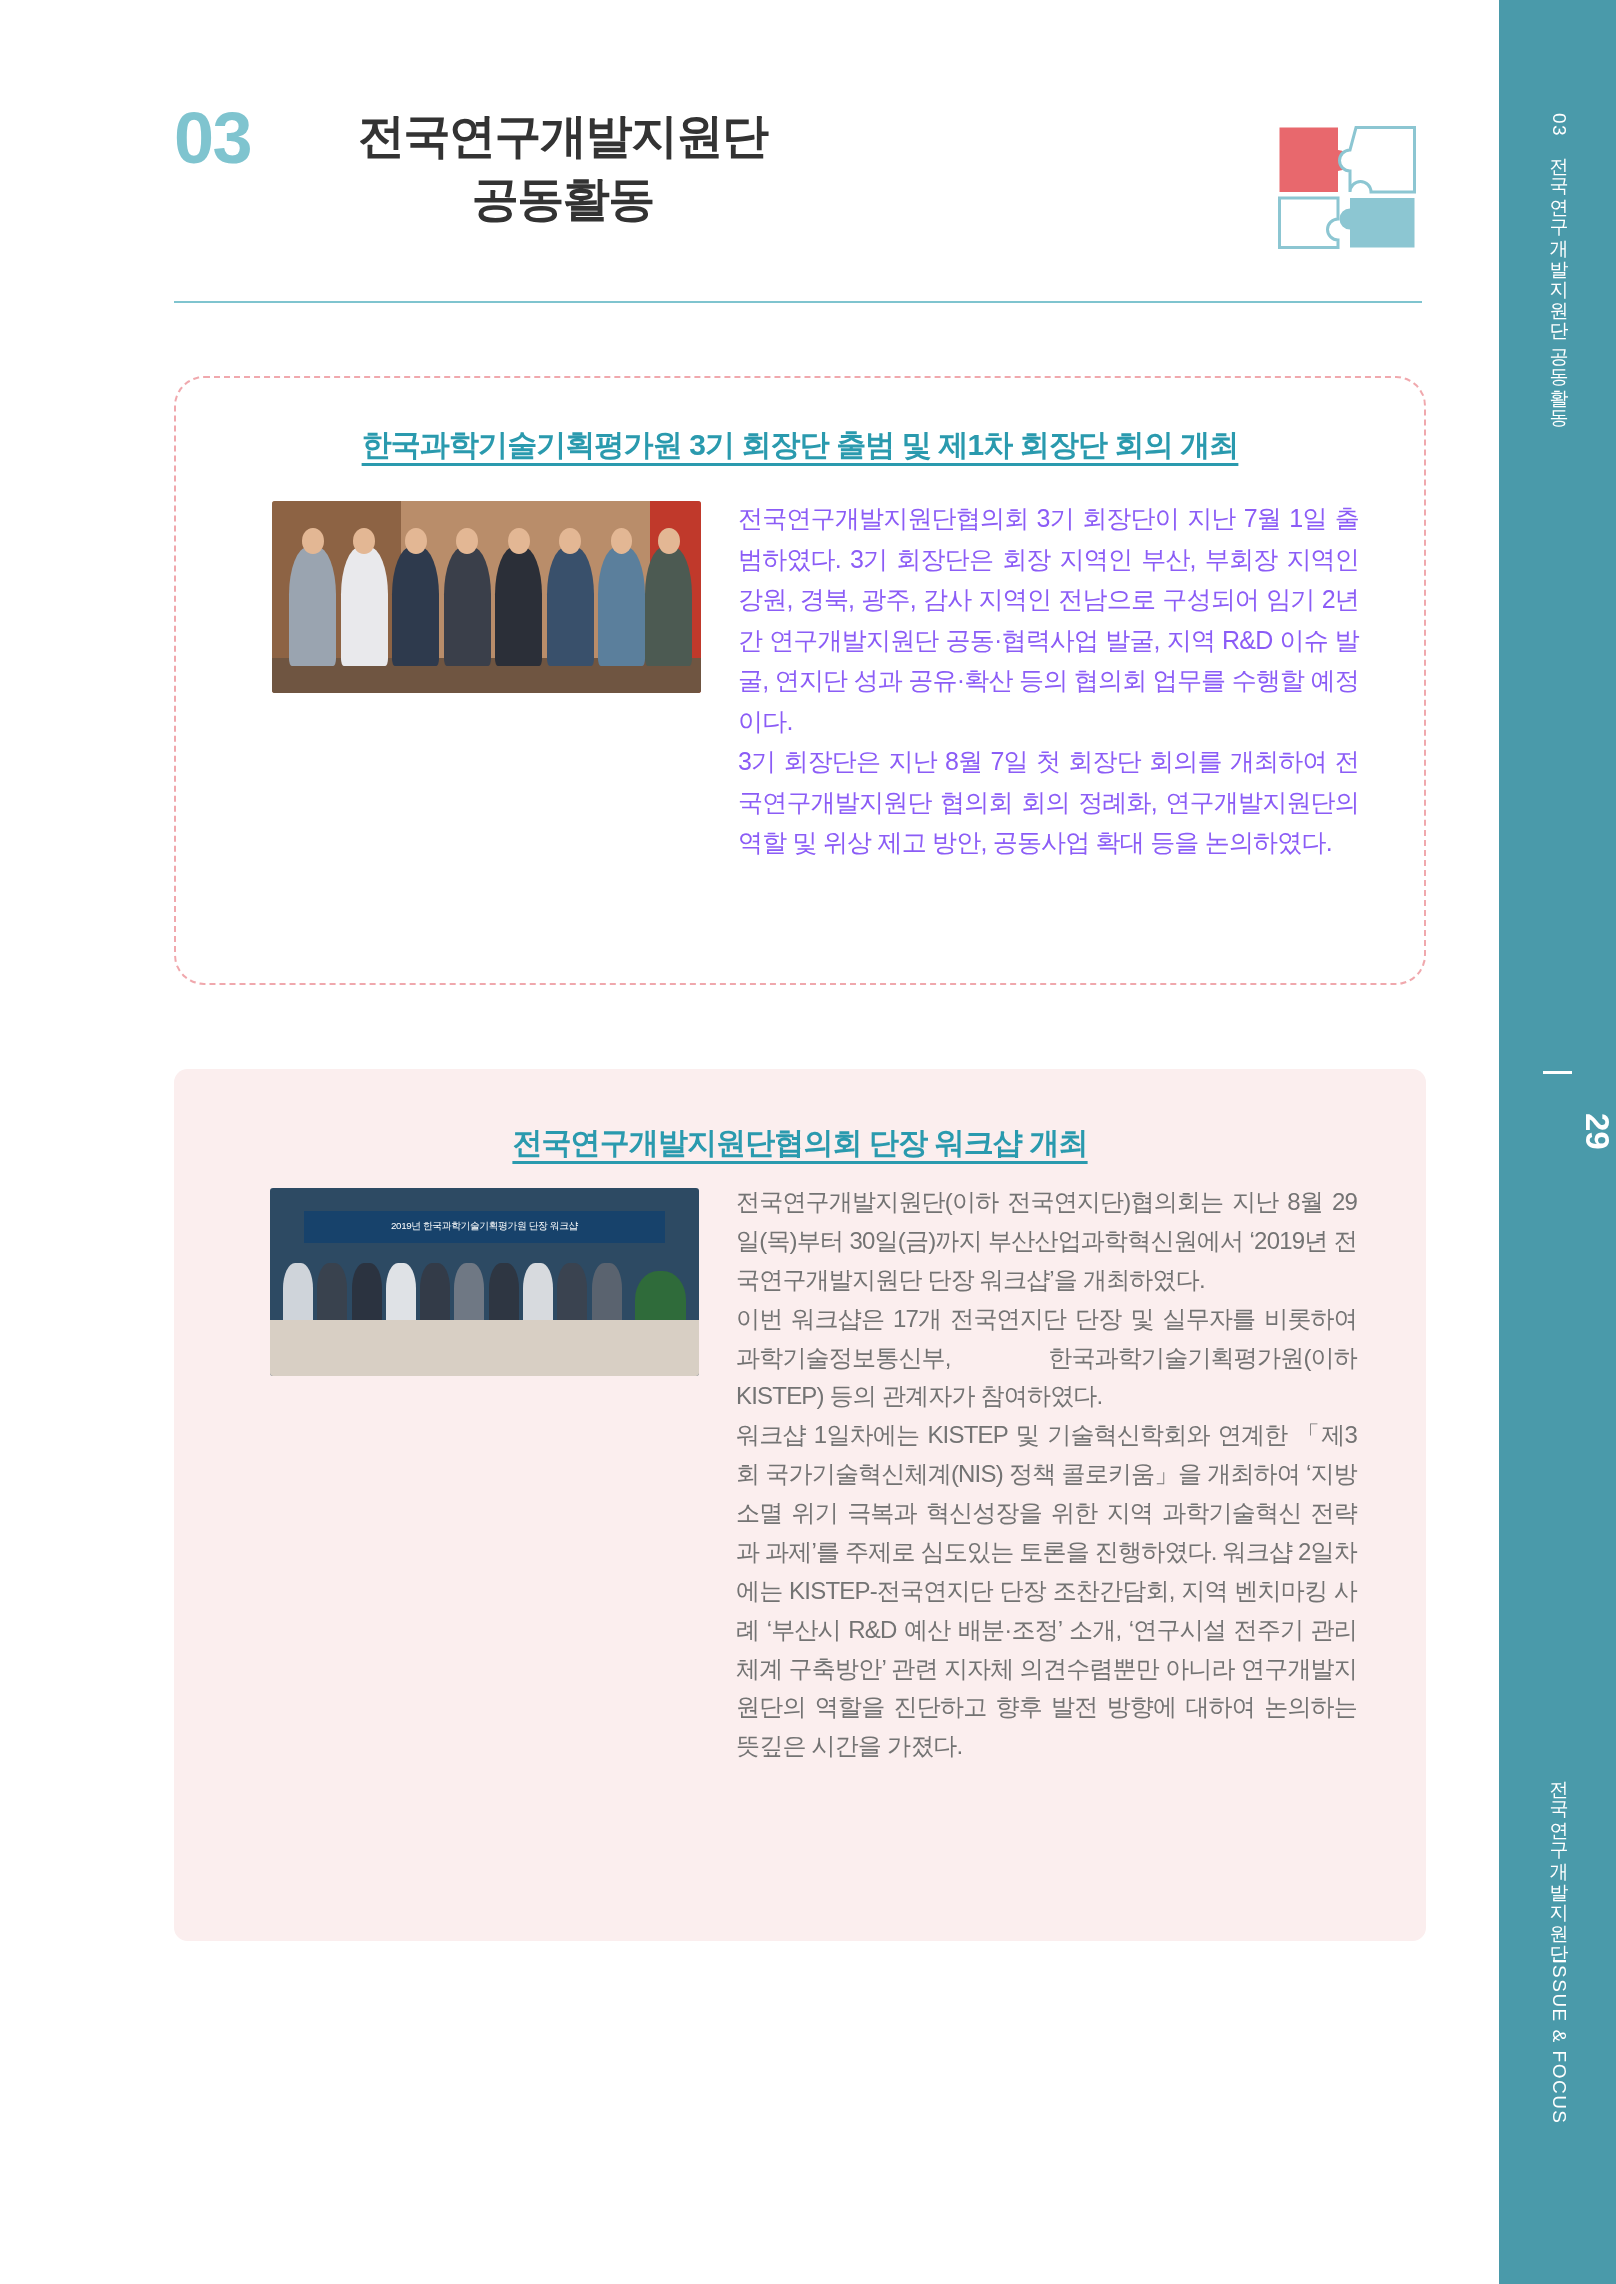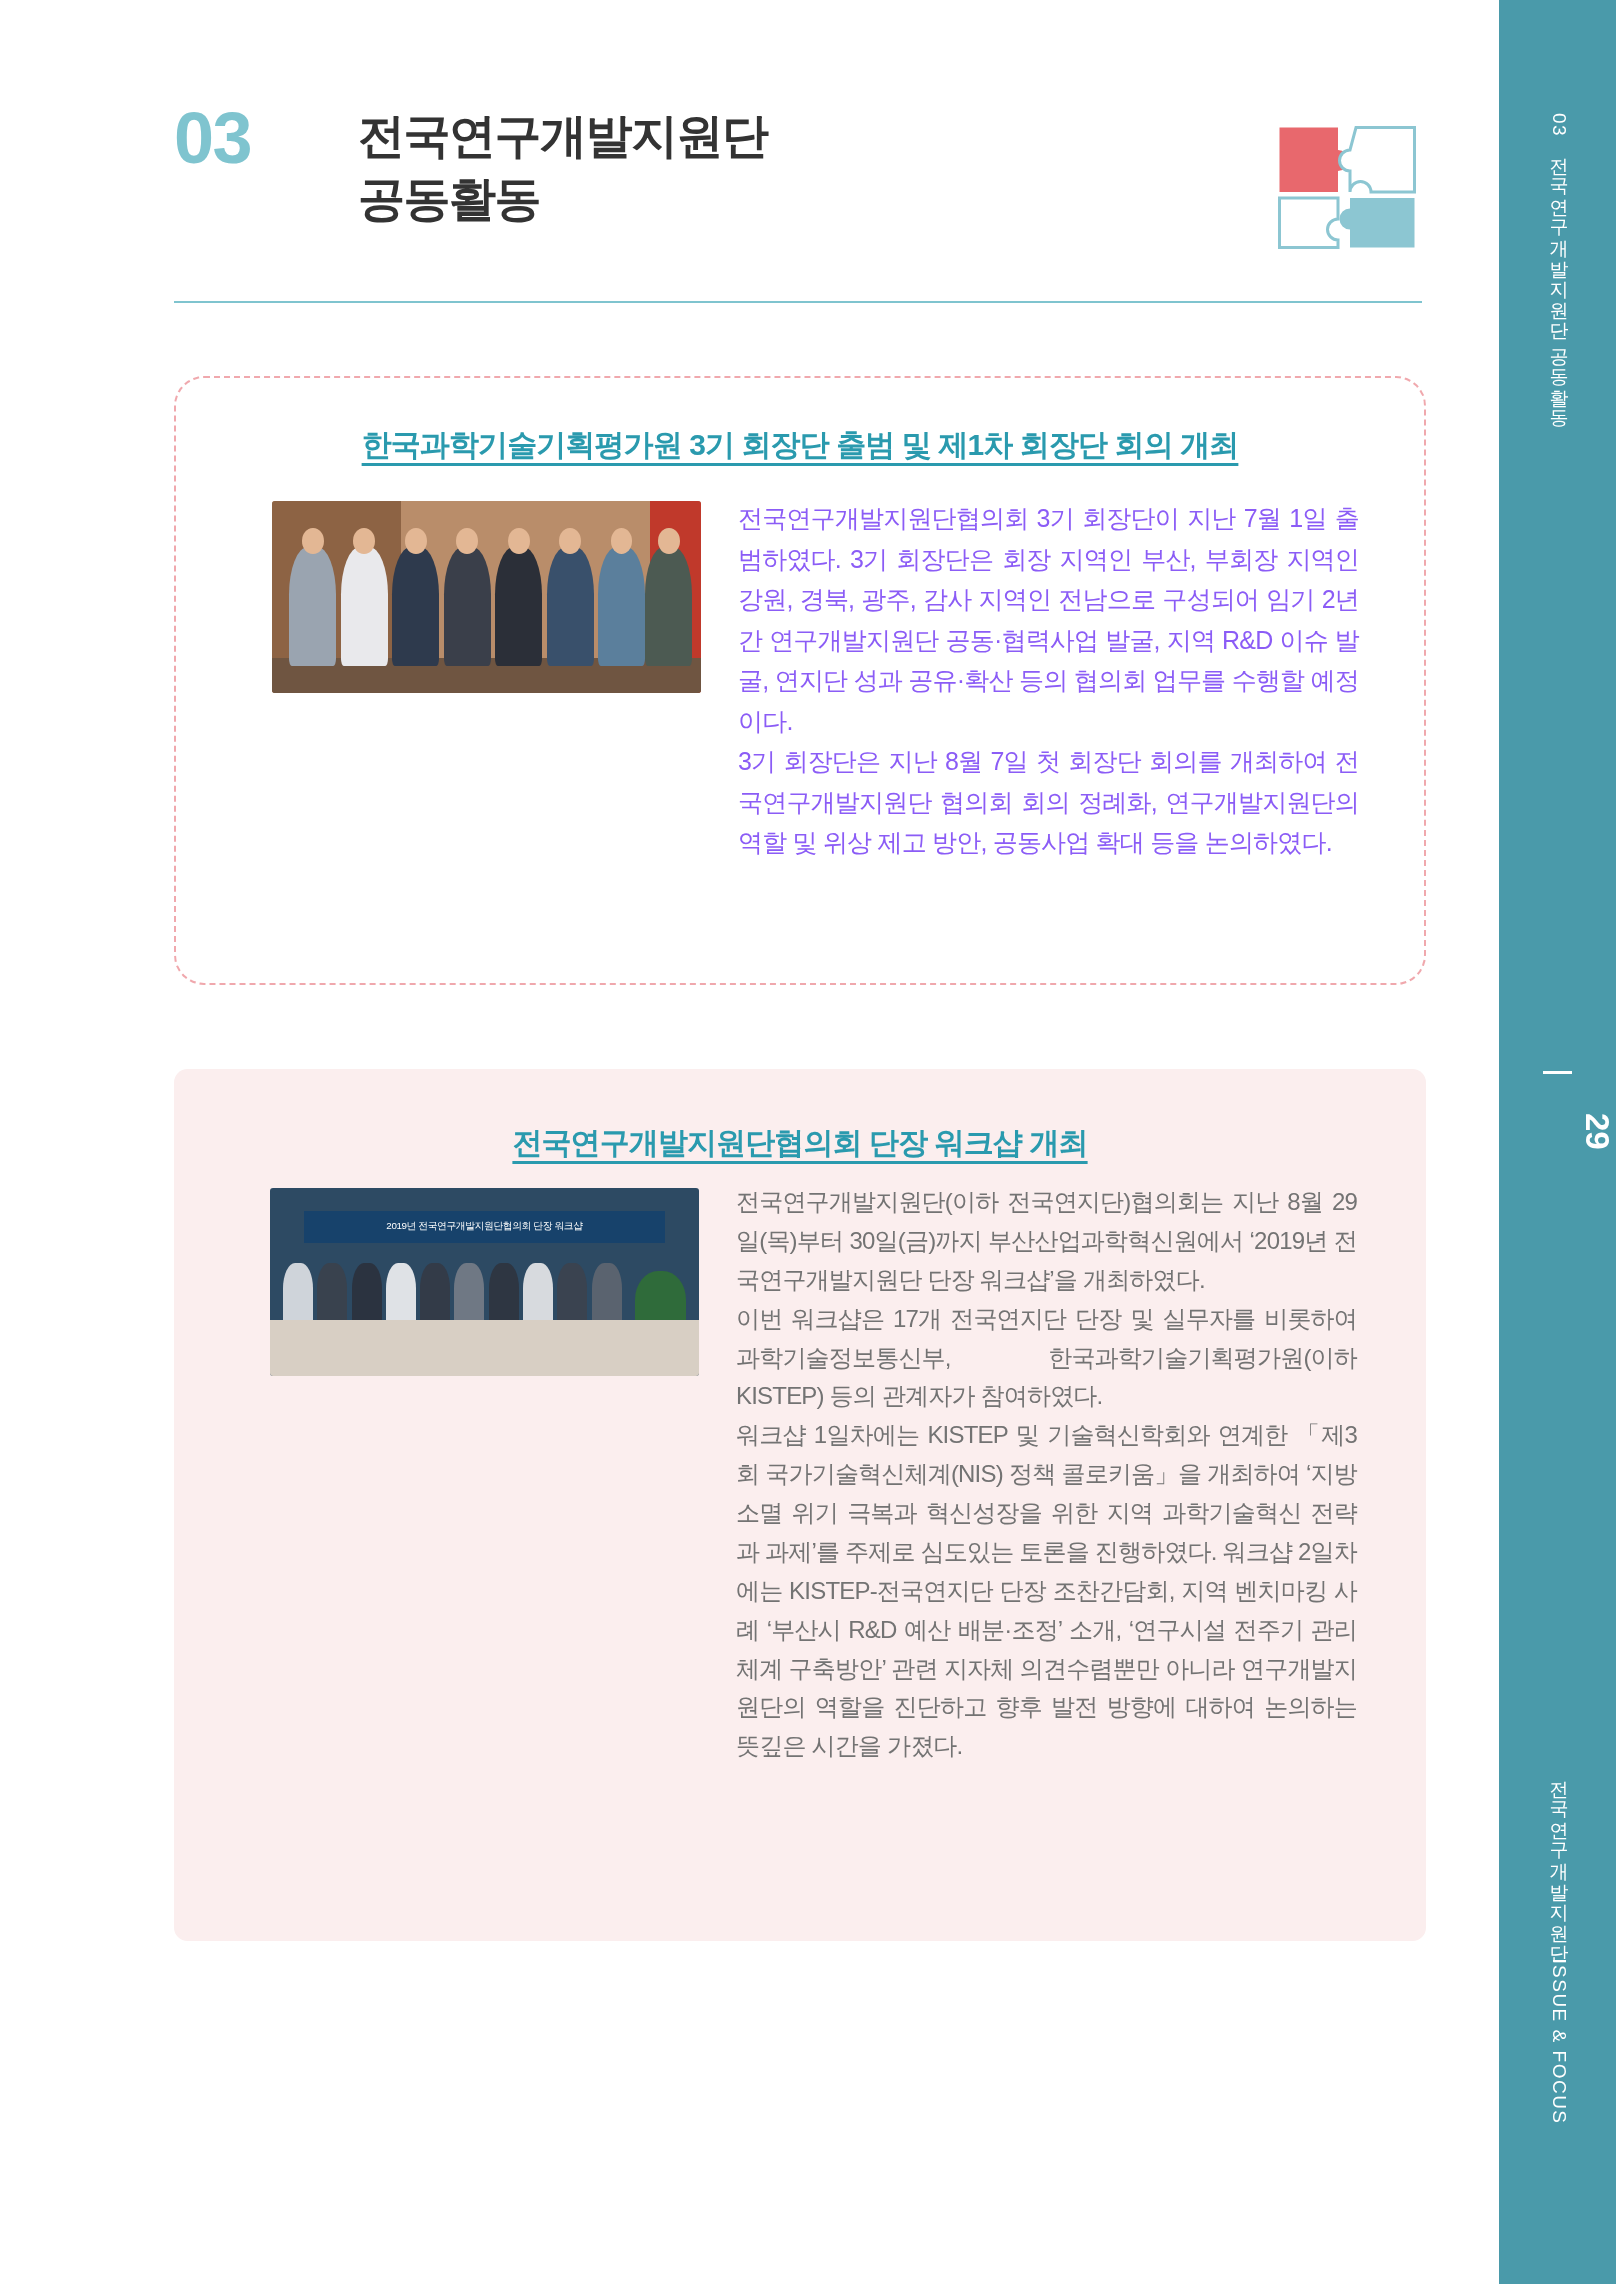--- a/index.html
+++ b/index.html
@@ -84,20 +84,21 @@
   .header-title {
     position: absolute;
     top: 13.5px;
     left: 184px;
     font-size: 47px;
     font-weight: 800;
     color: #333333;
     line-height: 1.35;
     letter-spacing: -1.5px;
     white-space: pre-line;
+    text-align: center;
   }
   .header-rule {
     position: absolute;
     top: 211px;
     left: 0;
     width: 1248px;
     height: 2.3px;
     background: #7fc4cf;
   }
   .puzzle {
@@ -327,21 +328,21 @@
   <div class="art-body">전국연구개발지원단협의회 3기 회장단이 지난 7월 1일 출범하였다. 3기 회장단은 회장 지역인 부산, 부회장 지역인 강원, 경북, 광주, 감사 지역인 전남으로 구성되어 임기 2년간 연구개발지원단 공동·협력사업 발굴, 지역 R&amp;D 이슈 발굴, 연지단 성과 공유·확산 등의 협의회 업무를 수행할 예정이다.
 3기 회장단은 지난 8월 7일 첫 회장단 회의를 개최하여 전국연구개발지원단 협의회 회의 정례화, 연구개발지원단의 역할 및 위상 제고 방안, 공동사업 확대 등을 논의하였다.</div>
 </div>
 
 <div class="article2">
   <div class="art-title">전국연구개발지원단협의회 단장 워크샵 개최</div>
 
   <div class="art-photo">
     <div class="photo-mock">
       <div class="pm2-wall"></div>
-      <div class="pm2-banner">2019년 전국연구개발지원단협의회 단장 워크샵</div>
+      <div class="pm2-banner">2019년 한국과학기술기획평가원 단장 워크샵</div>
       <div class="pm2-person" style="left:3%;  top:40%; background:#cfd4da;"></div>
       <div class="pm2-person" style="left:11%; top:40%; background:#39424e;"></div>
       <div class="pm2-person" style="left:19%; top:40%; background:#2b3340;"></div>
       <div class="pm2-person" style="left:27%; top:40%; background:#dfe2e6;"></div>
       <div class="pm2-person" style="left:35%; top:40%; background:#333b48;"></div>
       <div class="pm2-person" style="left:43%; top:40%; background:#6f7884;"></div>
       <div class="pm2-person" style="left:51%; top:40%; background:#2e3642;"></div>
       <div class="pm2-person" style="left:59%; top:40%; background:#d7dade;"></div>
       <div class="pm2-person" style="left:67%; top:40%; background:#3a4350;"></div>
       <div class="pm2-person" style="left:75%; top:40%; background:#5a636f;"></div>

